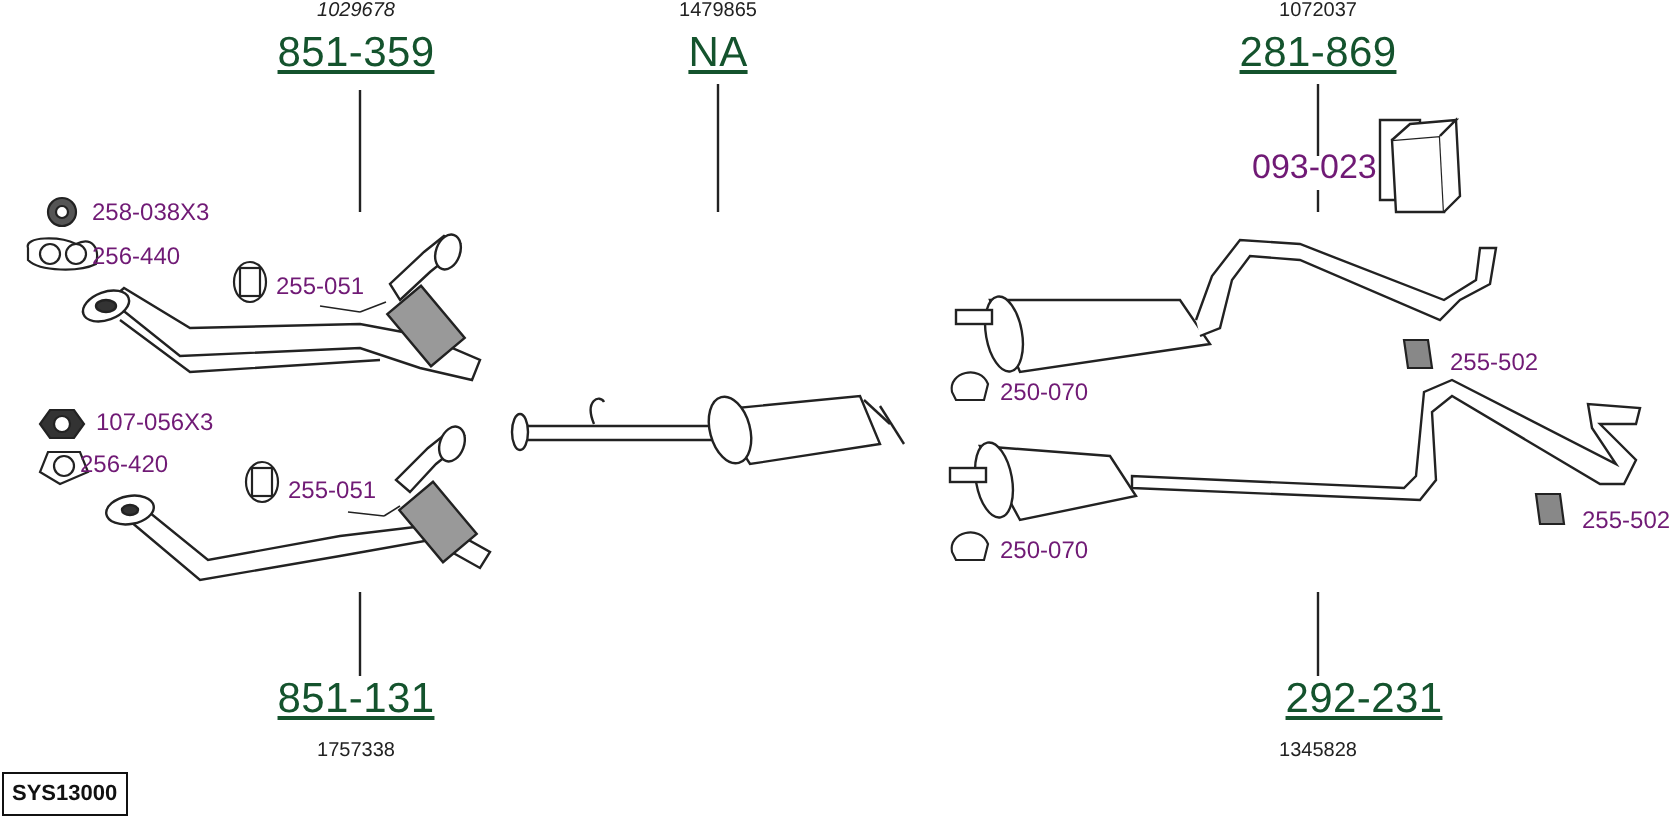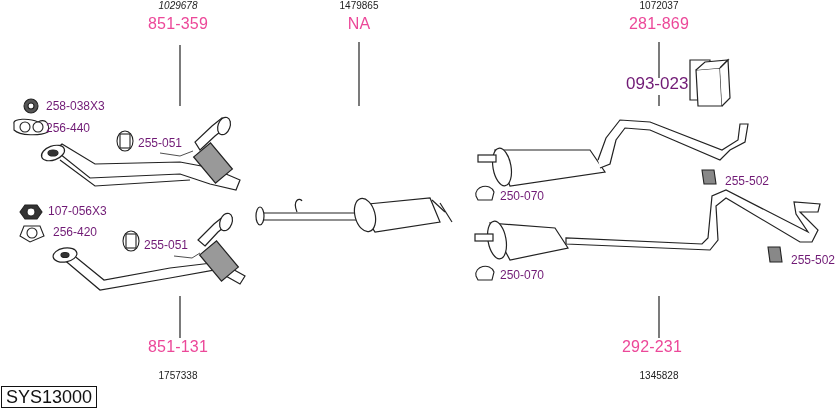--- a/index.html
+++ b/index.html
@@ -1,21 +1,21 @@
 <!DOCTYPE html>
 <html><head>
 <meta charset="utf-8">
 <style>
   html, body { margin: 0; padding: 0; background: #ffffff; }
   body { width: 835px; height: 409px; position: relative; overflow: hidden; font-family: "Liberation Sans", sans-serif; color: #111; }
   .abs { position: absolute; }
   .ref { font-size: 10px; color: #222; text-align: center; width: 120px; }
-  .pn { font-size: 16px; color: #ec4899; text-align: center; width: 140px; letter-spacing: 0.2px; }
+  .pn { font-size: 21px; color: #14532d; text-align: center; width: 140px; letter-spacing: 0.2px; text-decoration: underline; }
   .lbl { font-size: 12px; color: #701a75; white-space: nowrap; }
-  .sys { position: absolute; left: 1px; top: 386px; border: 1px solid #111; padding: 0 4px; font-size: 18px; line-height: 20px; background: #fff; }
+  .sys { position: absolute; left: 1px; top: 386px; border: 1px solid #111; padding: 0 4px; font-size: 11px; line-height: 20px; background: #fff; font-weight: bold; }
   svg { position: absolute; left: 0; top: 0; }
   .part { cursor: pointer; }
 </style>
 </head>
 <body>
 
 <svg width="835" height="409" viewBox="0 0 835 409">
   <g fill="none" stroke="#222" stroke-width="1.2">
 
     <line x1="180" y1="45" x2="180" y2="106"></line>
@@ -113,29 +113,29 @@
 
 <div class="abs ref" style="left:299px; top:0px;">1479865</div>
 <div class="abs pn part" style="left:289px; top:15px;">NA</div>
 
 <div class="abs ref" style="left:599px; top:0px;">1072037</div>
 <div class="abs pn part" style="left:589px; top:15px;">281-869</div>
 
 <div class="abs pn part" style="left:108px; top:338px;">851-131</div>
 <div class="abs ref" style="left:118px; top:370px;">1757338</div>
 
-<div class="abs pn part" style="left:582px; top:338px;">292-231</div>
+<div class="abs pn part" style="left:612px; top:338px;">292-231</div>
 <div class="abs ref" style="left:599px; top:370px;">1345828</div>
 
 <div class="abs lbl part" style="left:46px; top:99px;">258-038X3</div>
 <div class="abs lbl part" style="left:46px; top:121px;">256-440</div>
 <div class="abs lbl part" style="left:138px; top:136px;">255-051</div>
 
 <div class="abs lbl part" style="left:48px; top:204px;">107-056X3</div>
-<div class="abs lbl part" style="left:53px; top:225px;">256-420</div>
+<div class="abs lbl part" style="left:40px; top:225px;">256-420</div>
 <div class="abs lbl part" style="left:144px; top:238px;">255-051</div>
 
 <div class="abs lbl part" style="left:626px; top:74px; font-size:17px;">093-023</div>
 
 <div class="abs lbl part" style="left:500px; top:189px;">250-070</div>
 <div class="abs lbl part" style="left:725px; top:174px;">255-502</div>
 <div class="abs lbl part" style="left:500px; top:268px;">250-070</div>
 <div class="abs lbl part" style="left:791px; top:253px;">255-502</div>
 
 <div class="sys">SYS13000</div>

